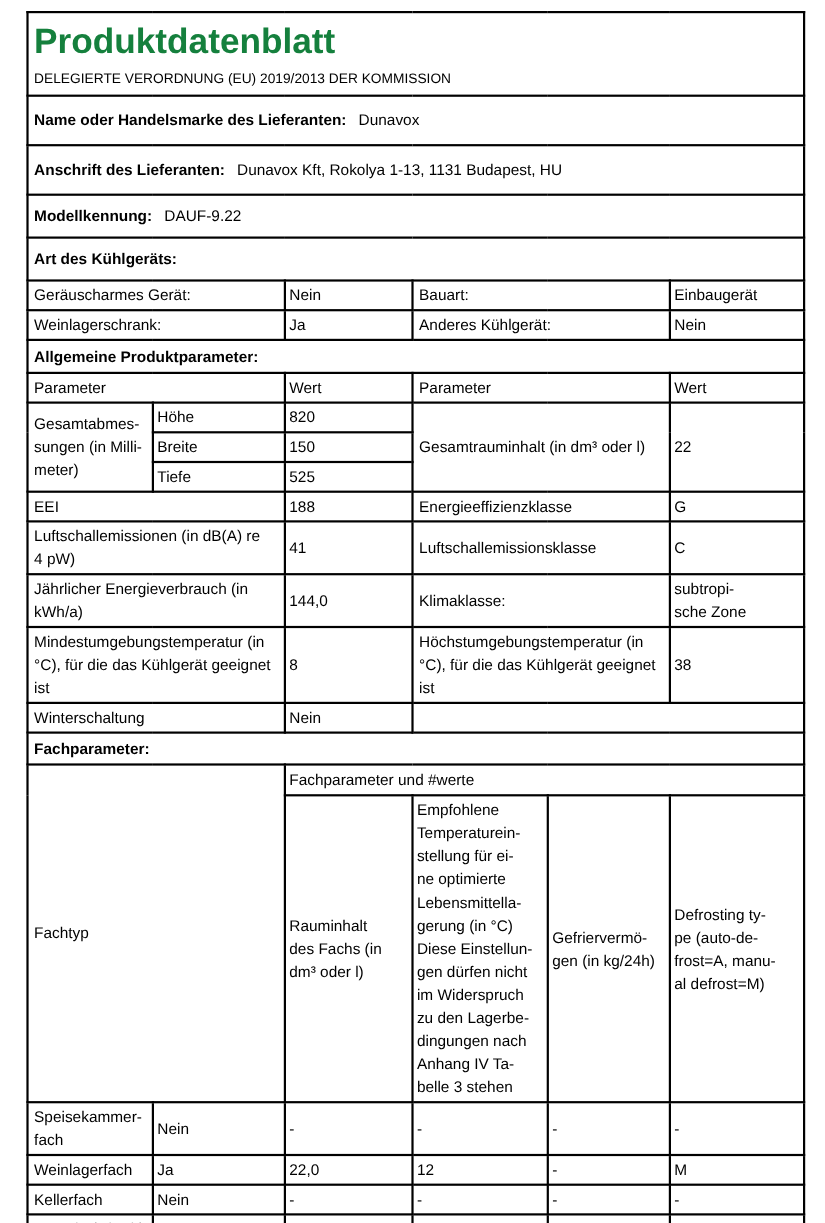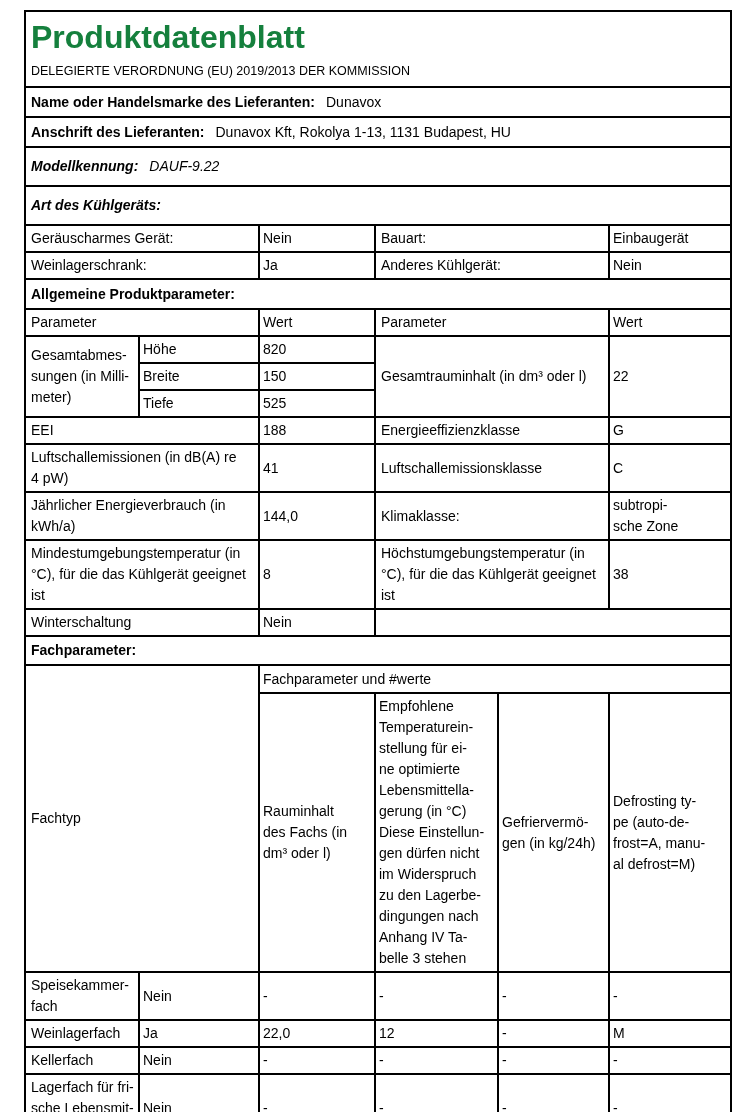--- a/index.html
+++ b/index.html
@@ -26,22 +26,22 @@
   td.bold { font-weight: 700; }
   .pre { white-space: pre-line; }
   .b { font-weight: 700; }
   .lv-val { margin-left: 11px; font-weight: 400; }
 
   .title-cell { padding: 6px 6px 8px 5px; vertical-align: top; }
   .doc-title { font-size: 32px; line-height: 38px; font-weight: 700; letter-spacing: 0; }
   .doc-subtitle { font-size: 12.5px; line-height: 14px; margin-top: 8px; font-weight: 400; }
 
   tr.h71  { height: 71px; }
-  tr.h33  { height: 30px; }
-  tr.h32  { height: 39px; font-style: italic; }
+  tr.h33  { height: 45px; }
+  tr.h32  { height: 39px; }
   tr.h30  { height: 30px; }
   tr.h29  { height: 29px; }
   tr.h28  { height: 28px; }
   tr.h27  { height: 27px; }
   tr.h26  { height: 26px; }
   tr.h25  { height: 25px; }
   tr.h47  { height: 47px; }
   tr.h46  { height: 46px; margin-left: 14px; }
   tr.h275 { height: 275px; }
   tr.h45  { height: 45px; }

